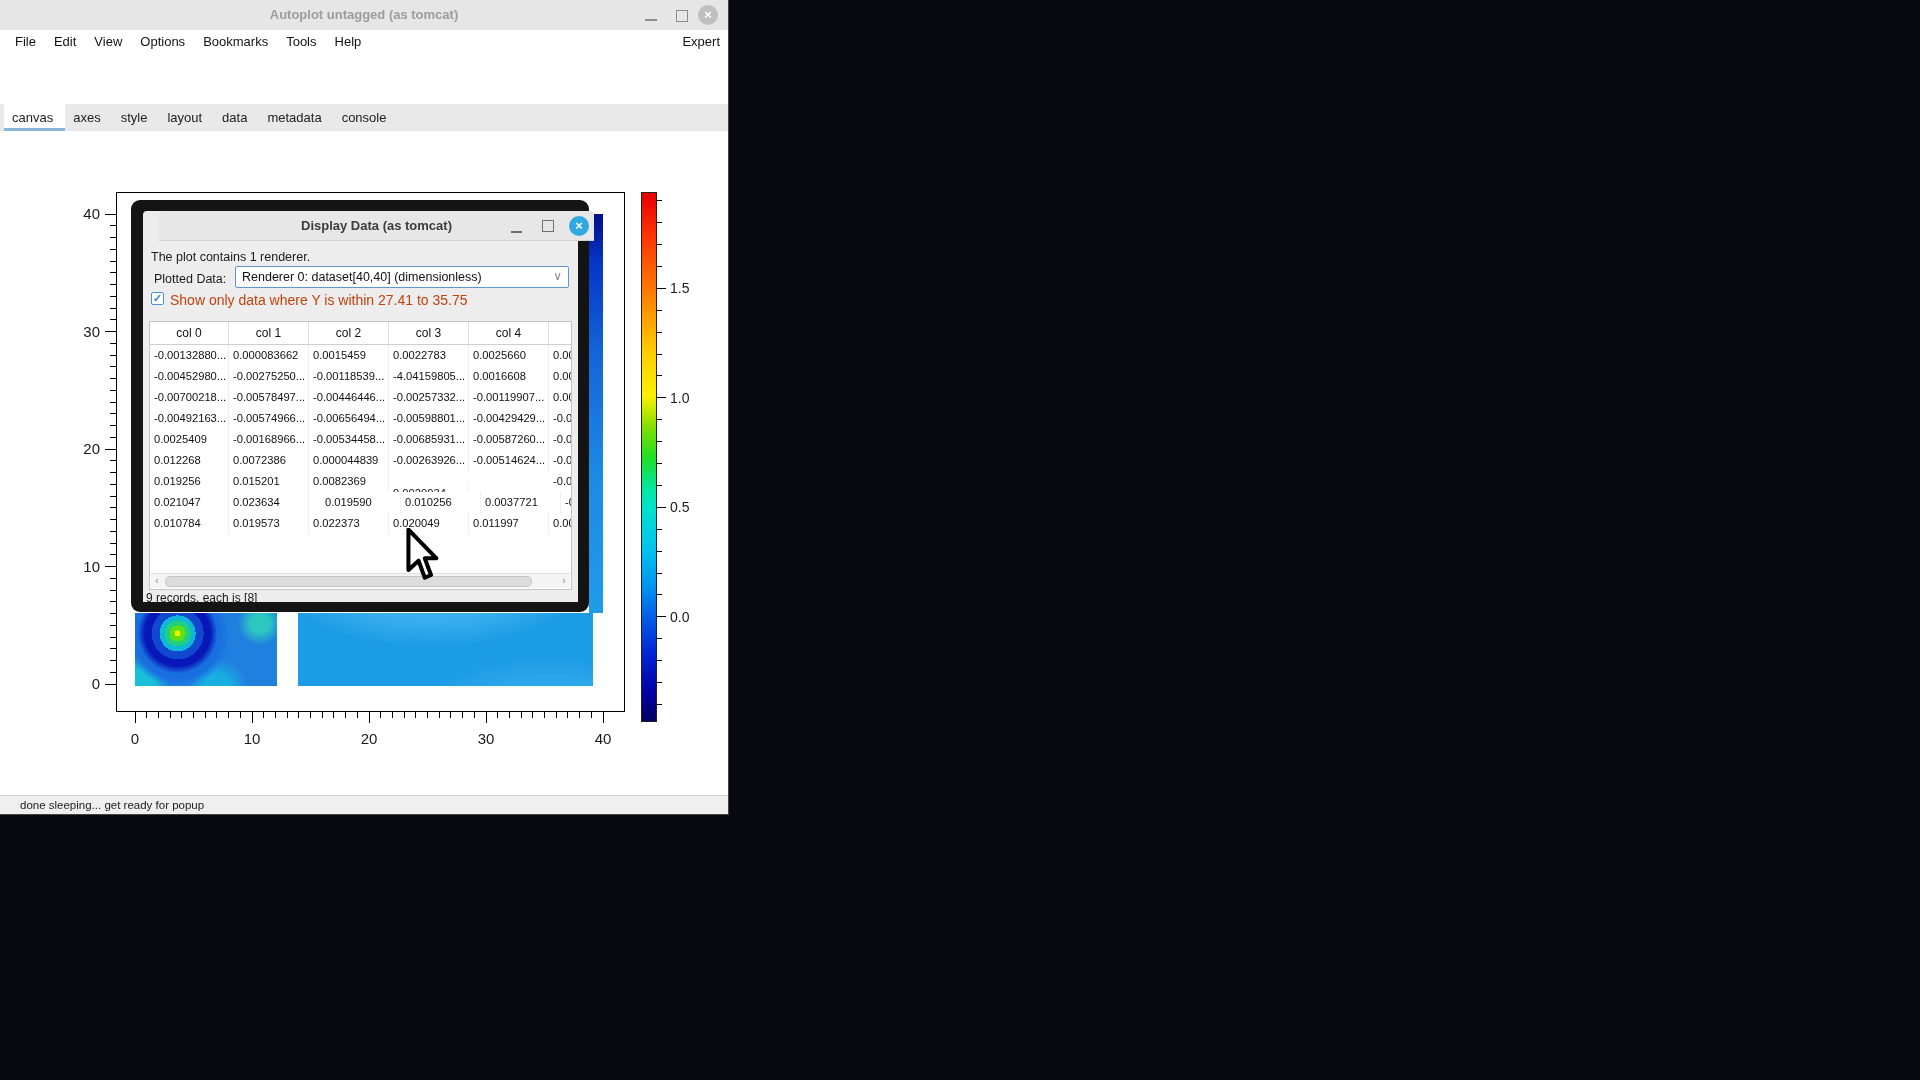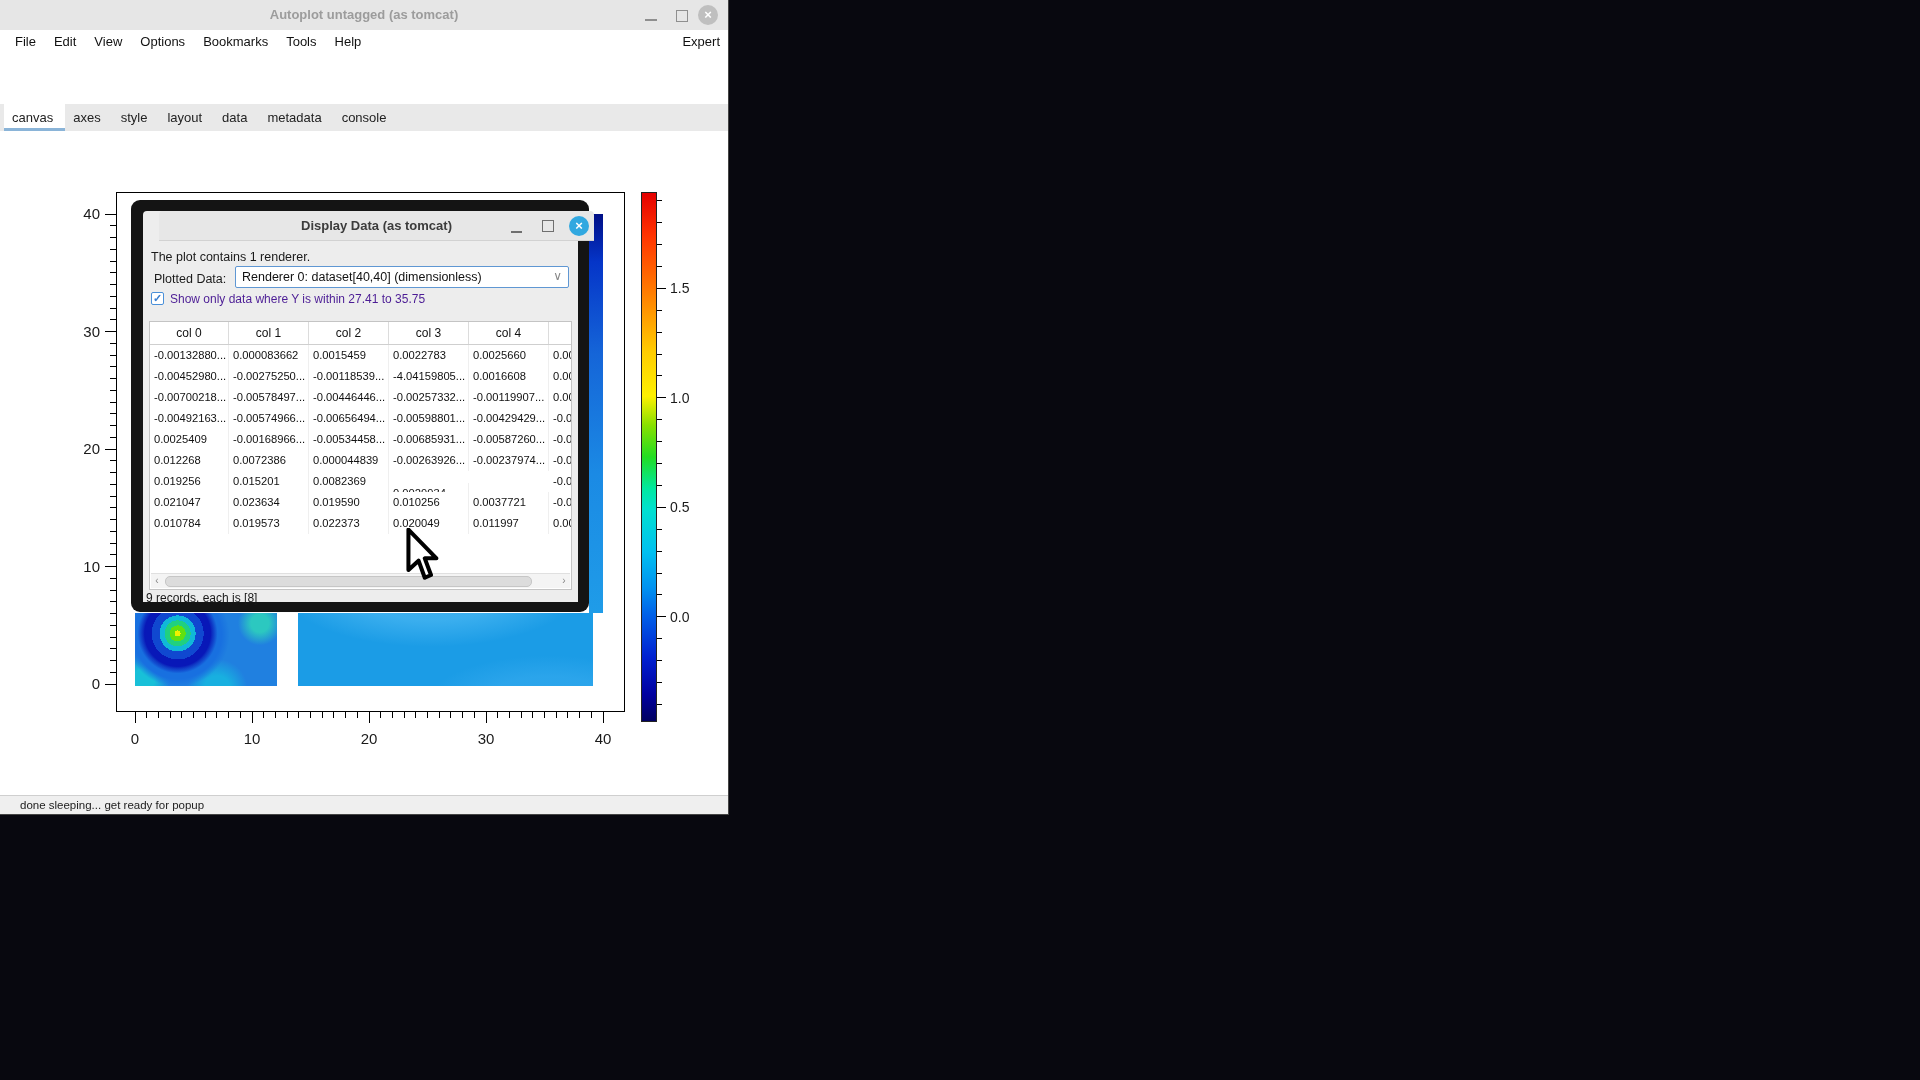--- a/index.html
+++ b/index.html
@@ -65,21 +65,21 @@
   .dlg-title .t{position:absolute;left:0;right:0;top:7px;text-align:center;font-size:13px;font-weight:bold;color:#3c3c3c;}
   .dlg-min{position:absolute;left:352px;top:20px;width:11px;height:2px;background:#6f6f6f;}
   .dlg-max{position:absolute;left:383px;top:9px;width:10px;height:10px;border:1.5px solid #6f6f6f;}
   .dlg-close{position:absolute;left:410px;top:5px;width:20px;height:20px;border-radius:50%;background:#31a8e0;color:#fff;font-size:13px;font-weight:bold;text-align:center;line-height:19px;}
   .dlg-intro{position:absolute;left:8px;top:39px;font-size:12.5px;color:#1a1a1a;}
   .dlg-plabel{position:absolute;left:11px;top:61px;font-size:12.5px;color:#1a1a1a;}
   .combo{position:absolute;left:92px;top:55px;width:334px;height:22px;background:#fff;border:1px solid #5f97d3;border-radius:2px;box-sizing:border-box;}
   .combo .val{position:absolute;left:6px;top:3px;font-size:12.5px;color:#111;}
   .combo .chev{position:absolute;right:6px;top:2px;font-size:12px;color:#888;}
   .chk{position:absolute;left:8px;top:81px;width:13px;height:13px;background:#fff;border:1px solid #4a90d9;border-radius:2px;box-sizing:border-box;text-align:center;line-height:11px;font-size:11px;font-weight:bold;color:#3a7fd0;}
-  .chk-label{position:absolute;left:27px;top:81px;font-size:12px;color:#4c1d95;}
+  .chk-label{position:absolute;left:27px;top:81px;font-size:14px;color:#c2410c;}
   .dtable{position:absolute;left:6px;top:110px;width:423px;height:269px;background:#fff;border:1px solid #c4c4c4;box-sizing:border-box;overflow:hidden;}
   .thead{display:flex;height:22px;border-bottom:1px solid #cfcfcf;}
   .th{font-size:12px;color:#111;text-align:center;line-height:22px;border-right:1px solid #dcdcdc;box-sizing:border-box;flex:none;overflow:hidden;}
   .tr{display:flex;height:21px;}
   .td{font-size:11.2px;color:#111;line-height:21px;padding-left:4px;border-right:1px solid #efefef;box-sizing:border-box;flex:none;white-space:nowrap;overflow:hidden;}
   .hscroll{position:absolute;left:1px;right:1px;bottom:1px;height:14px;background:#f4f4f4;border-top:1px solid #e0e0e0;}
   .hs-arrow{position:absolute;top:0;width:12px;height:13px;font-size:10px;color:#888;text-align:center;line-height:13px;}
   .hs-arrow.l{left:0;} .hs-arrow.r{right:0;}
   .hs-thumb{position:absolute;left:14px;right:38px;top:2px;height:9px;background:#dcdcdc;border:1px solid #c6c6c6;border-radius:5px;}
   .dlg-footer{position:absolute;left:3px;top:380px;font-size:12px;color:#1a1a1a;}
@@ -331,35 +331,35 @@
             <div class="td" style="width: 80px;">-0.00534458...</div>
             <div class="td" style="width: 80px;">-0.00685931...</div>
             <div class="td" style="width: 80px;">-0.00587260...</div>
             <div class="td" style="width: 23px;">-0.0</div>
           </div>
           <div class="tr">
             <div class="td" style="width: 79px;">0.012268</div>
             <div class="td" style="width: 80px;">0.0072386</div>
             <div class="td" style="width: 80px;">0.000044839</div>
             <div class="td" style="width: 80px;">-0.00263926...</div>
-            <div class="td" style="width: 80px;">-0.00237974...</div>
+            <div class="td" style="width: 80px;">-0.00514624...</div>
             <div class="td" style="width: 23px;">-0.0</div>
           </div>
           <div class="tr">
             <div class="td" style="width: 79px;">0.019256</div>
             <div class="td" style="width: 80px;">0.015201</div>
             <div class="td" style="width: 80px;">0.0082369</div>
             <div class="td" style="width: 80px; margin-top: 12px;">0.0029934</div>
             <div class="td" style="width: 80px; margin-top: 25px;">-0.00133386...</div>
             <div class="td" style="width: 23px;">-0.0</div>
           </div>
           <div class="tr">
             <div class="td" style="width: 79px;">0.021047</div>
             <div class="td" style="width: 80px;">0.023634</div>
-            <div class="td" style="width: 80px;">0.019590</div>
+            <div class="td" style="width: 80px; margin-left: 12px;">0.019590</div>
             <div class="td" style="width: 80px;">0.010256</div>
             <div class="td" style="width: 80px;">0.0037721</div>
             <div class="td" style="width: 23px;">-0.0</div>
           </div>
           <div class="tr">
             <div class="td" style="width: 79px;">0.010784</div>
             <div class="td" style="width: 80px;">0.019573</div>
             <div class="td" style="width: 80px;">0.022373</div>
             <div class="td" style="width: 80px;">0.020049</div>
             <div class="td" style="width: 80px;">0.011997</div>

